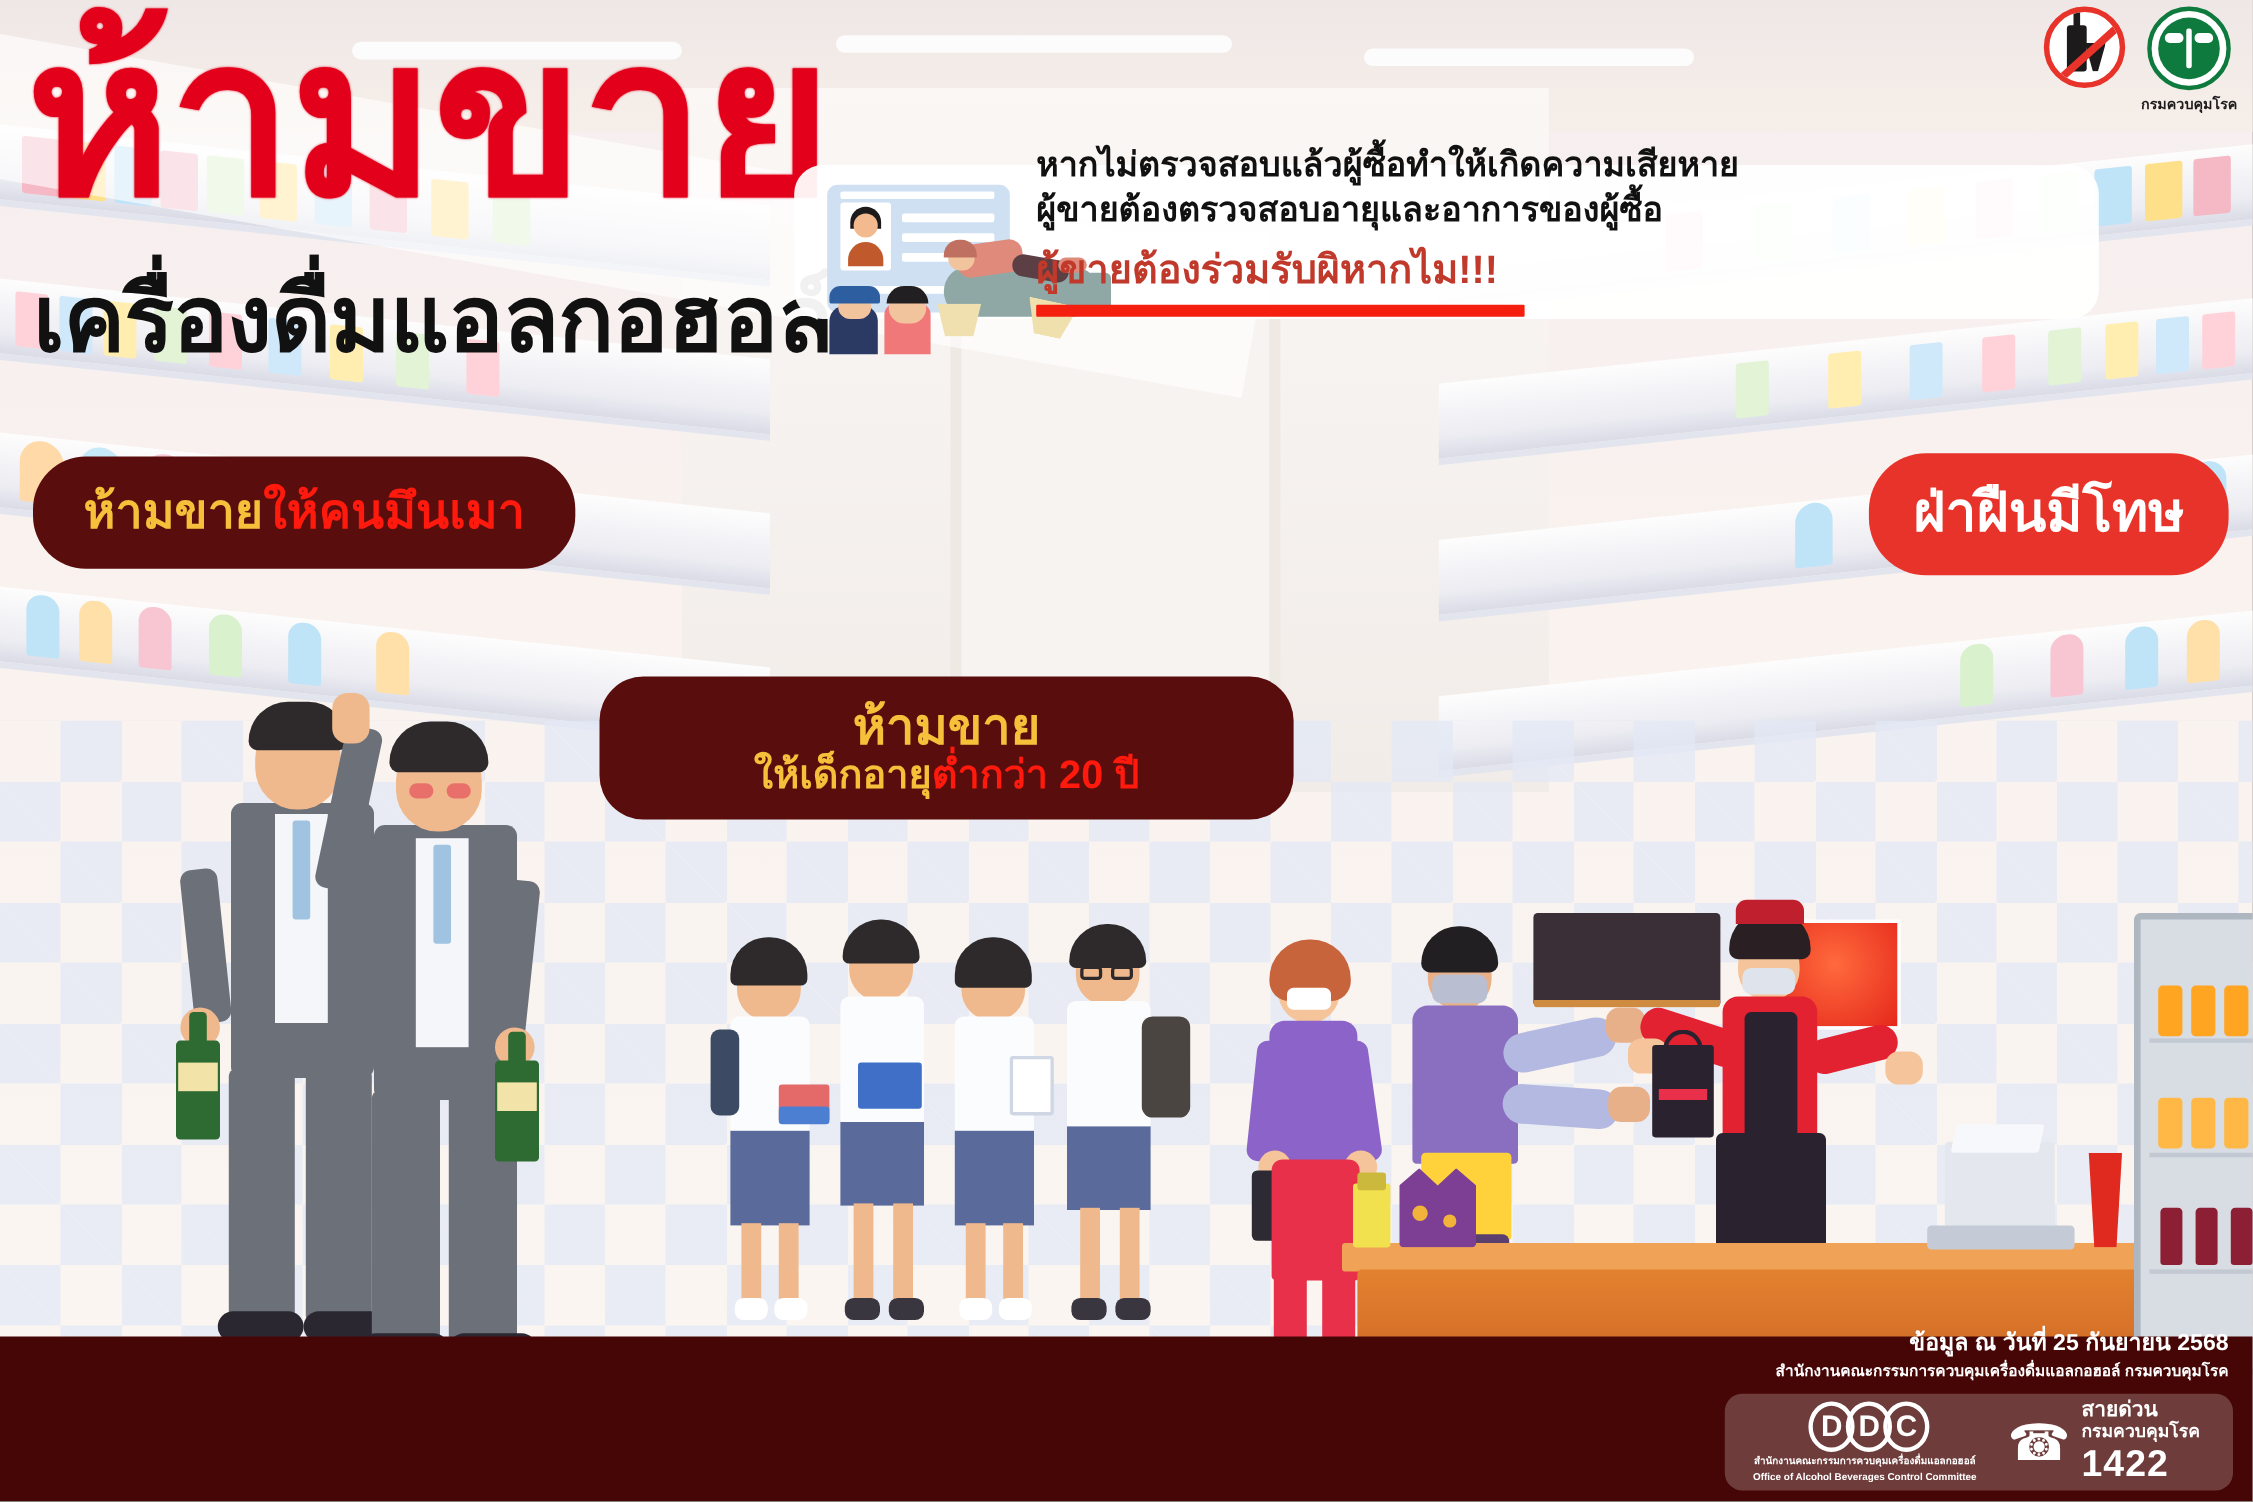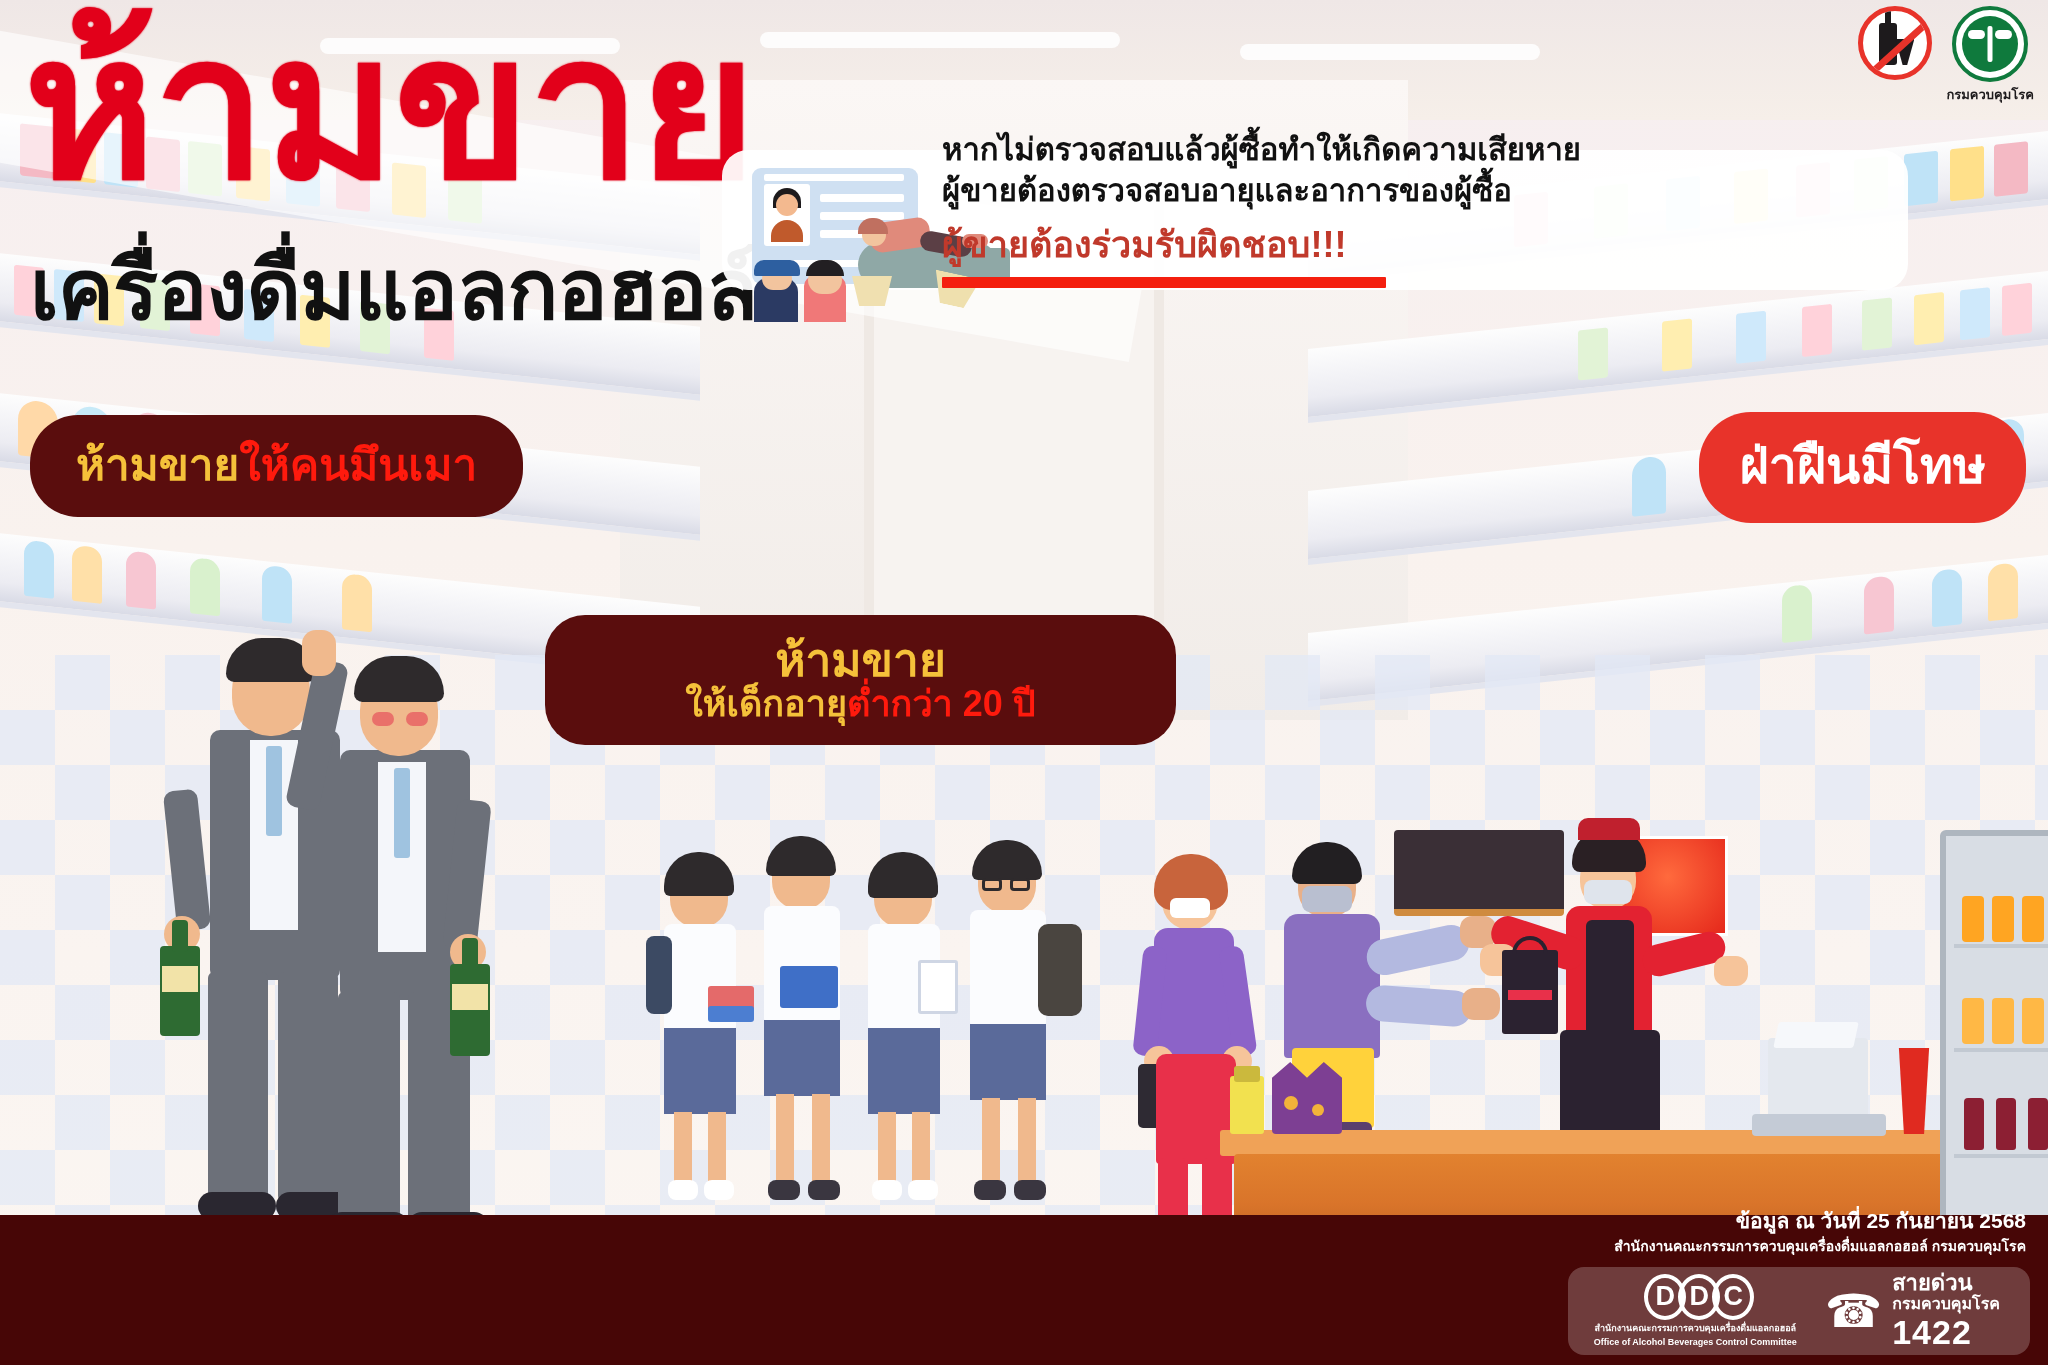--- a/index.html
+++ b/index.html
@@ -201,21 +201,21 @@
     display:flex;align-items:center;justify-content:center;
     font-size:27px;font-weight:800;color:#fff;margin-right:-8px;
   }
   .ddc-sub{font-size:9px;line-height:1.25;text-align:center;margin-top:3px;font-weight:700;}
   .ddc-mid{color:#fff;line-height:1.3;}
   .ddc-mid .m1{font-size:26px;font-weight:700;}
   .ddc-mid .m2{font-size:26px;font-weight:700;}
   .hotline{display:flex;align-items:center;gap:10px;color:#fff;}
   .phone-ico{font-size:46px;line-height:1;transform:scaleX(-1);}
   .hot-txt{line-height:1.15;}
-  .hot-txt .h1{font-size:22px;font-weight:800;}
+  .hot-txt .h1{font-size:19px;font-weight:800;}
   .hot-txt .h2{font-size:16px;font-weight:700;}
   .hot-txt .h3{font-size:34px;font-weight:800;letter-spacing:1px;}
 
   
   .logos{position:absolute;right:14px;top:6px;display:flex;align-items:flex-start;gap:14px;}
   .no-alc{
     width:74px;height:74px;border-radius:50%;border:5px solid #e8332a;
     position:relative;background:#fff;overflow:hidden;
   }
   .no-alc .b1{position:absolute;left:16px;bottom:10px;width:18px;height:42px;background:#1d1a1c;border-radius:3px;}
@@ -542,21 +542,21 @@
     <div style="position:absolute;left:10px;top:6px;width:30px;height:22px;background:#f2c49e;border-radius:14px;"></div>
     <div style="position:absolute;left:2px;top:-2px;width:46px;height:16px;background:#2d5fa0;border-radius:10px 10px 2px 2px;"></div>
     <div style="position:absolute;left:52px;top:14px;width:42px;height:46px;background:#f07878;border-radius:10px 10px 0 0;"></div>
     <div style="position:absolute;left:56px;top:4px;width:34px;height:28px;background:#f2c49e;border-radius:15px;"></div>
     <div style="position:absolute;left:54px;top:-2px;width:38px;height:16px;background:#221f22;border-radius:18px 18px 0 0;"></div>
   </div>
 
   <div class="topcard-text">
     <div class="tc-line">หากไม่ตรวจสอบแล้วผู้ซื้อทำให้เกิดความเสียหาย</div>
     <div class="tc-line">ผู้ขายต้องตรวจสอบอายุและอาการของผู้ซื้อ</div>
-    <div class="tc-red">ผู้ขายต้องร่วมรับผิดชอบ!!!</div>
+    <div class="tc-red">ผู้ขายต้องร่วมรับผิหากไม!!!</div>
     <div class="tc-underline"></div>
   </div>
 
   <div class="badge-left">
     <span class="y">ห้ามขาย</span><span class="r">ให้คนมึนเมา</span>
   </div>
 
   <div class="badge-right">
     <span>ฝ่าฝืนมีโทษ</span>
   </div>

